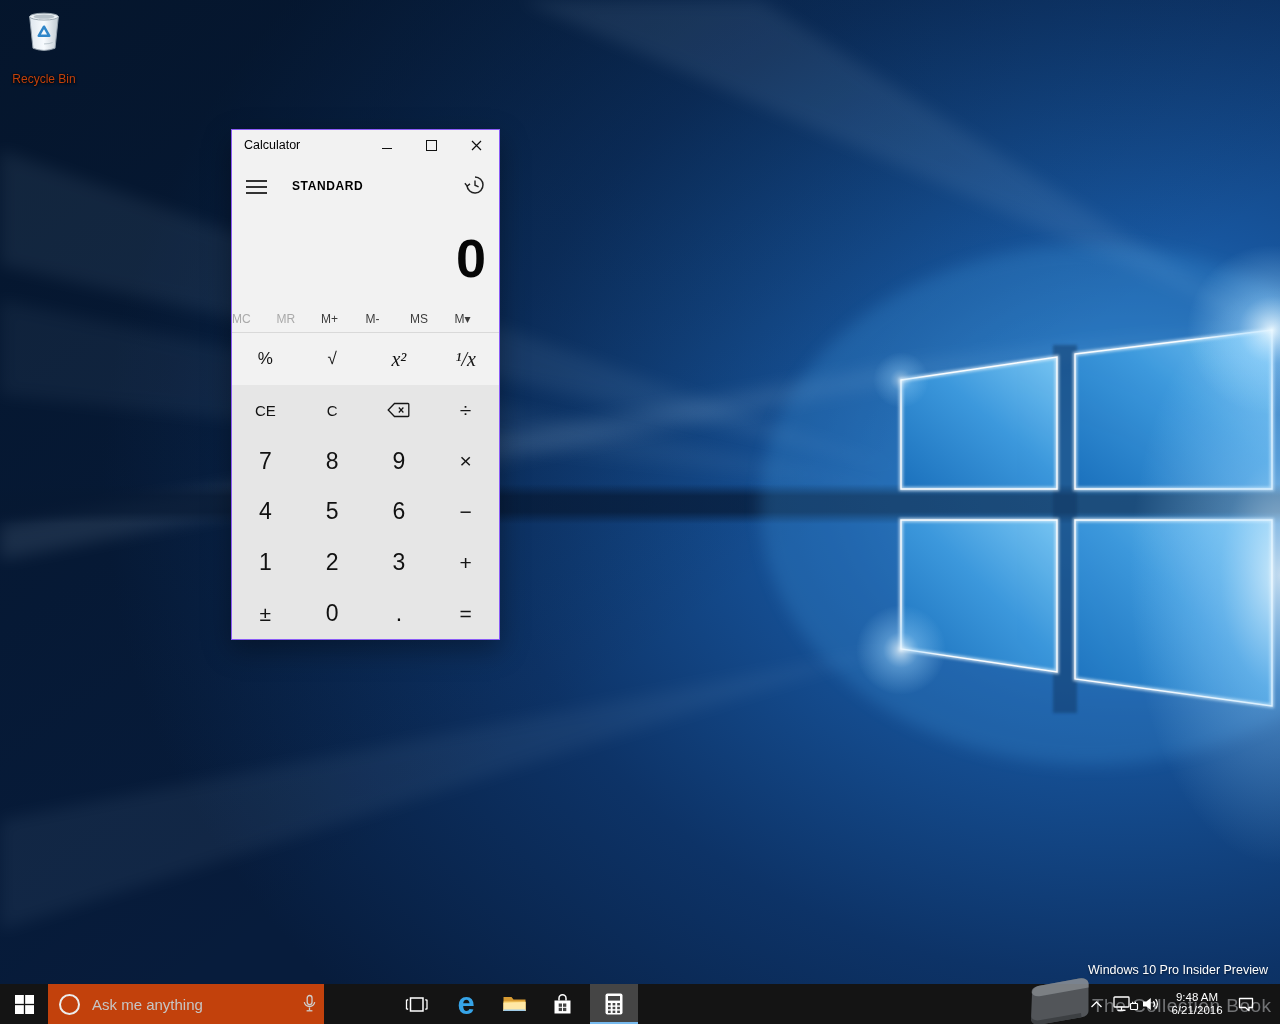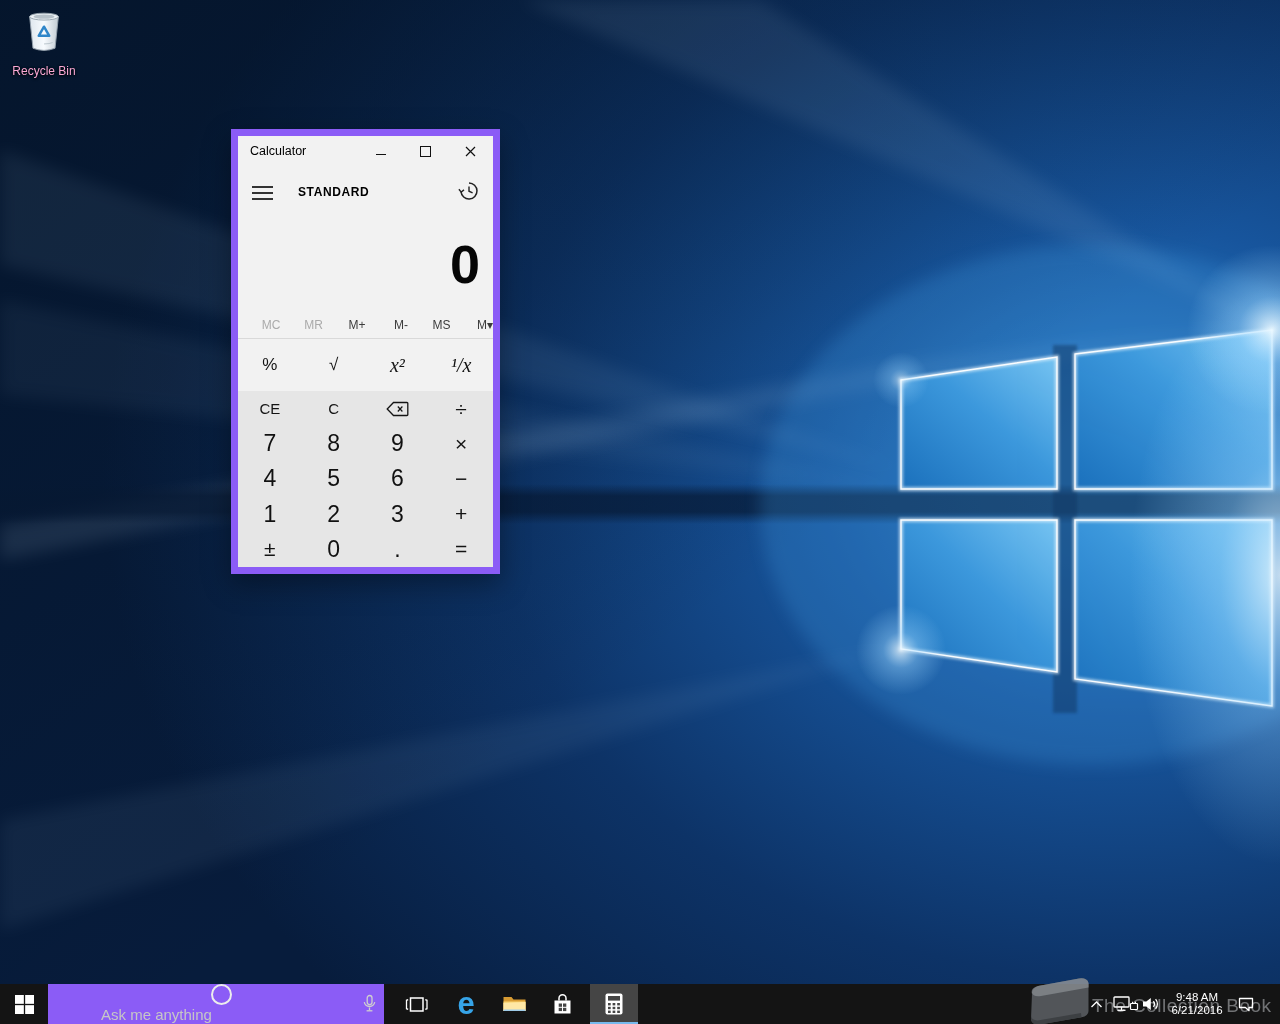--- a/index.html
+++ b/index.html
@@ -3,62 +3,62 @@
 <meta charset="utf-8">
 <style>
   html,body{margin:0;padding:0;background:#000;}
   .screen{position:relative;width:1280px;height:1024px;overflow:hidden;
     font-family:"Liberation Sans","DejaVu Sans",sans-serif;
     -webkit-font-smoothing:antialiased;}
   .wall{position:absolute;inset:0;z-index:0;}
 
   
   .recycle{position:absolute;left:6px;top:8px;width:76px;text-align:center;z-index:2;cursor:default;}
-  .recycle .lbl{display:block;margin-top:6px;font-size:12px;color:#f9a8d4;
+  .recycle .lbl{display:block;margin-top:14px;font-size:12px;color:#c2410c;
     text-shadow:0 1px 3px rgba(0,0,0,.9),0 0 2px rgba(0,0,0,.8);}
 
   
   .eval-wm{position:absolute;right:12px;bottom:44px;text-align:right;color:#fff;
     font-size:12.5px;line-height:19px;text-shadow:0 1px 2px rgba(0,0,0,.55);z-index:8;pointer-events:none;}
 
   
-  .calc{position:absolute;left:231px;top:129px;width:269px;height:445px;box-sizing:border-box;
-    background:#f2f2f2;border:7px solid #8b5cf6;box-shadow:0 10px 26px rgba(0,0,0,.35);z-index:4;color:#0a0a0a;}
+  .calc{position:absolute;left:231px;top:129px;width:269px;height:511px;box-sizing:border-box;
+    background:#f2f2f2;border:1px solid #8b5cf6;box-shadow:0 10px 26px rgba(0,0,0,.35);z-index:4;color:#0a0a0a;}
   .calc .abs{position:absolute;}
   .calc-title{left:12px;top:8px;font-size:12.5px;color:#000;}
   .tb-ctrls{right:0;top:0;display:flex;}
   .tb-ctrl{width:45px;height:30px;display:flex;align-items:center;justify-content:center;}
   .min-bar{width:10px;height:1px;background:#111;display:block;margin-top:6px;}
   .max-box{width:9px;height:9px;border:1px solid #111;display:block;}
   .ham{left:14px;top:50px;width:21px;}
   .ham i{display:block;height:2px;background:#333;margin-bottom:4px;}
   .mode{left:60px;top:49px;font-size:12px;font-weight:700;letter-spacing:.6px;color:#000;}
   .hist{right:13px;top:44px;}
   .display{left:0;right:0;top:92px;height:72px;line-height:72px;text-align:right;
     padding-right:13px;font-size:54px;font-weight:600;color:#060606;}
   .memrow{left:0;right:0;top:176px;height:26px;display:grid;grid-template-columns:repeat(6,1fr);
-    align-items:center;text-align:right;font-size:12px;color:#3c3c3c;}
+    align-items:center;text-align:left;font-size:12px;color:#3c3c3c;}
   .memrow .dis{color:#aaa;}
   .sep{left:0;right:0;top:202px;height:1px;background:#d9d9d9;}
   .fnrow{left:0;right:0;top:203px;height:52px;display:grid;grid-template-columns:repeat(4,1fr);}
   .pad{left:0;right:0;top:255px;bottom:0;background:#e6e6e6;display:grid;
     grid-template-columns:repeat(4,1fr);grid-template-rows:repeat(5,1fr);}
   .key{display:flex;align-items:center;justify-content:center;font-size:20px;color:#141414;cursor:default;}
   .key.digit{font-size:23px;font-weight:500;color:#111;}
   .key.sm{font-size:15px;}
   .key.op{font-size:21px;}
   .key.math{font-family:"Liberation Serif","DejaVu Serif",serif;font-style:italic;font-size:20px;}
   .key.fn{font-size:17px;}
 
   
   .taskbar{position:absolute;left:0;bottom:0;width:1280px;height:40px;background:#141414;z-index:6;}
   .taskbar .slot{position:absolute;top:0;height:40px;display:flex;align-items:center;justify-content:center;z-index:2;}
   .tb-start{left:0;width:48px;}
-  .tb-search{position:absolute;left:48px;top:0;width:336px;height:40px;background:#8b5cf6;
-    display:flex;align-items:center;z-index:2;flex-direction:column;}
+  .tb-search{position:absolute;left:48px;top:0;width:276px;height:40px;background:#c2410c;
+    display:flex;align-items:center;z-index:2;}
   .ring{width:17px;height:17px;border:2px solid #ececec;border-radius:50%;margin-left:11px;flex:none;}
   .tb-search input{background:transparent;border:0;outline:0;margin-left:10px;width:240px;
     font-size:15px;color:#eee;font-family:inherit;}
   .tb-search input::placeholder{color:#c6c6c6;}
   .mic{position:absolute;right:7px;top:10px;}
   .tb-tv{left:392px;width:48px;}
   .app-edge{left:442px;width:48px;}
   .app-fe{left:490px;width:48px;}
   .app-store{left:538px;width:48px;}
   .app-calc{left:590px;width:48px;background:#454545;box-shadow:inset 0 -2px 0 #76b9ed;}
@@ -260,20 +260,21 @@
       <div class="key op">+</div>
 
       <div class="key op">±</div>
       <div class="key digit">0</div>
       <div class="key digit">.</div>
       <div class="key op">=</div>
     </div>
   </div>
 
   <div class="eval-wm">
+    <div>Windows 10 Pro Insider Preview</div>
   </div>
 
   <div class="taskbar">
 
     <div class="col-wm">
       <svg class="cw-book" width="70" height="52" viewBox="0 0 70 52">
         <path d="M8,19 Q6,13 14,11 L55,3.5 Q63,2.5 64.5,8 L64.5,36 Q64.5,41 57.5,42.3 L16,49.5 Q8,50.5 7,44.5 Z" fill="#5d6166"></path>
         <path d="M14,11 L55,3.5 Q63,2.5 64.5,8 L64.5,12.5 L17,21 Q8.5,22 8,17.5 Q8.2,13 14,11 Z" fill="#8d9297"></path>
         <path d="M7,44.5 Q8,50.5 16,49.5 L57.5,42.3 L57,38 L15,45.3 Q8,46 7,41 Z" fill="#45484c"></path>
       </svg>

